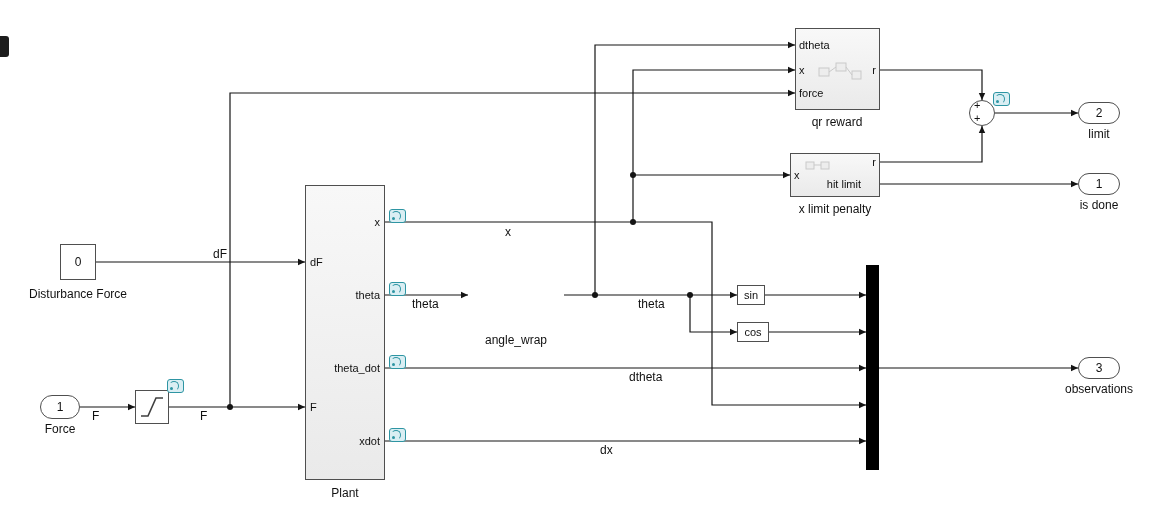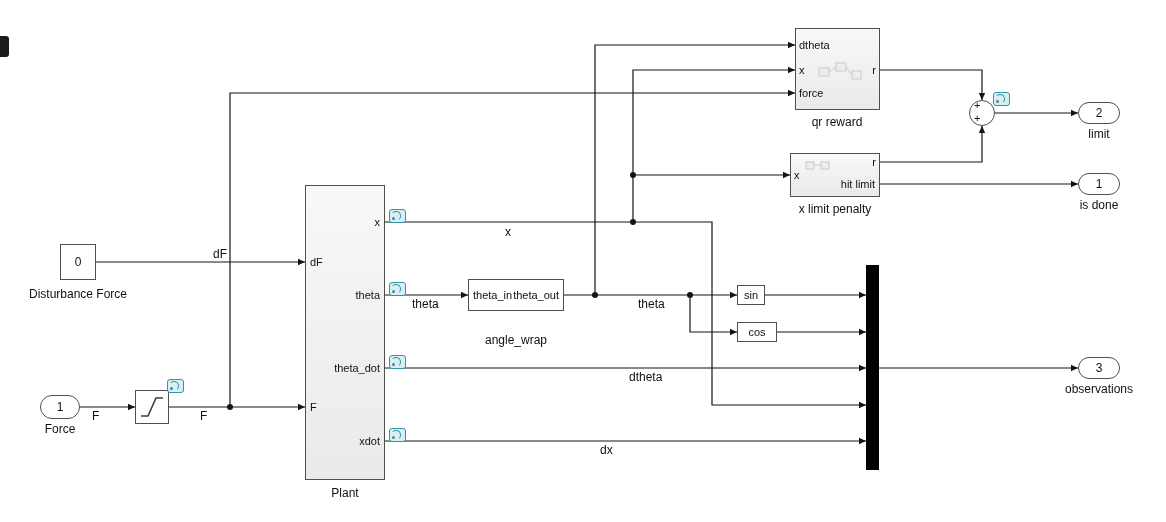--- a/index.html
+++ b/index.html
@@ -96,24 +96,20 @@
     <span class="port-label" style="right:4px;top:103px">theta</span>
     <span class="port-label" style="right:4px;top:176px">theta_dot</span>
     <span class="port-label" style="right:4px;top:249px">xdot</span>
   </div>
   <span class="blk-label" style="left:305px;top:487px;width:80px">Plant</span>
   <div class="badge" style="left:389px;top:209px"></div>
   <div class="badge" style="left:389px;top:282px"></div>
   <div class="badge" style="left:389px;top:355px"></div>
   <div class="badge" style="left:389px;top:428px"></div>
 
-  <div class="block" style="left:468px;top:279px;width:96px;height:32px">
-    <span class="port-label" style="left:4px;top:9px">theta_in</span>
-    <span class="port-label" style="right:4px;top:9px">theta_out</span>
-  </div>
   <span class="blk-label" style="left:466px;top:334px;width:100px">angle_wrap</span>
 
   <div class="block subsys" style="left:795px;top:28px;width:85px;height:82px">
     <span class="port-label" style="left:3px;top:10px">dtheta</span>
     <span class="port-label" style="left:3px;top:35px">x</span>
     <span class="port-label" style="left:3px;top:58px">force</span>
     <span class="port-label" style="right:3px;top:35px">r</span>
     <svg width="46" height="22" style="position:absolute;left:22px;top:32px">
       <g stroke="#c9c9c9" fill="#ededed">
         <rect x="1" y="7" width="10" height="8"></rect>
@@ -121,35 +117,35 @@
         <rect x="34" y="10" width="9" height="8"></rect>
         <path d="M11,11 L18,6 M28,6 L34,14" fill="none"></path>
       </g>
     </svg>
   </div>
   <span class="blk-label" style="left:787px;top:116px;width:100px">qr reward</span>
 
   <div class="block subsys" style="left:790px;top:153px;width:90px;height:44px">
     <span class="port-label" style="left:3px;top:15px">x</span>
     <span class="port-label" style="right:3px;top:2px">r</span>
-    <span class="port-label" style="right:4px;top:24px">hit limit</span>
+    <span class="port-label" style="right:18px;top:24px">hit limit</span>
     <svg width="26" height="12" style="position:absolute;left:14px;top:6px">
       <g stroke="#c9c9c9" fill="#ededed">
         <rect x="1" y="2" width="8" height="7"></rect>
         <rect x="16" y="2" width="8" height="7"></rect>
         <path d="M9,5 L16,5" fill="none"></path>
       </g>
     </svg>
   </div>
   <span class="blk-label" style="left:785px;top:203px;width:100px">x limit penalty</span>
 
   <div class="block cflex" style="left:737px;top:285px;width:28px;height:20px;font-size:11px">
     <span>sin</span>
   </div>
-  <div class="block cflex" style="left:737px;top:322px;width:40px;height:20px;font-size:11px">
+  <div class="block cflex" style="left:737px;top:322px;width:32px;height:20px;font-size:11px">
     <span>cos</span>
   </div>
 
   <div class="mux" style="left:866px;top:265px;width:13px;height:205px"></div>
 
   <div class="block" style="left:969px;top:100px;width:26px;height:26px;border-radius:50%"></div>
   <span class="sum-sign" style="left:974px;top:100px">+</span>
   <span class="sum-sign" style="left:974px;top:113px">+</span>
   <div class="badge" style="left:993px;top:92px"></div>
 

